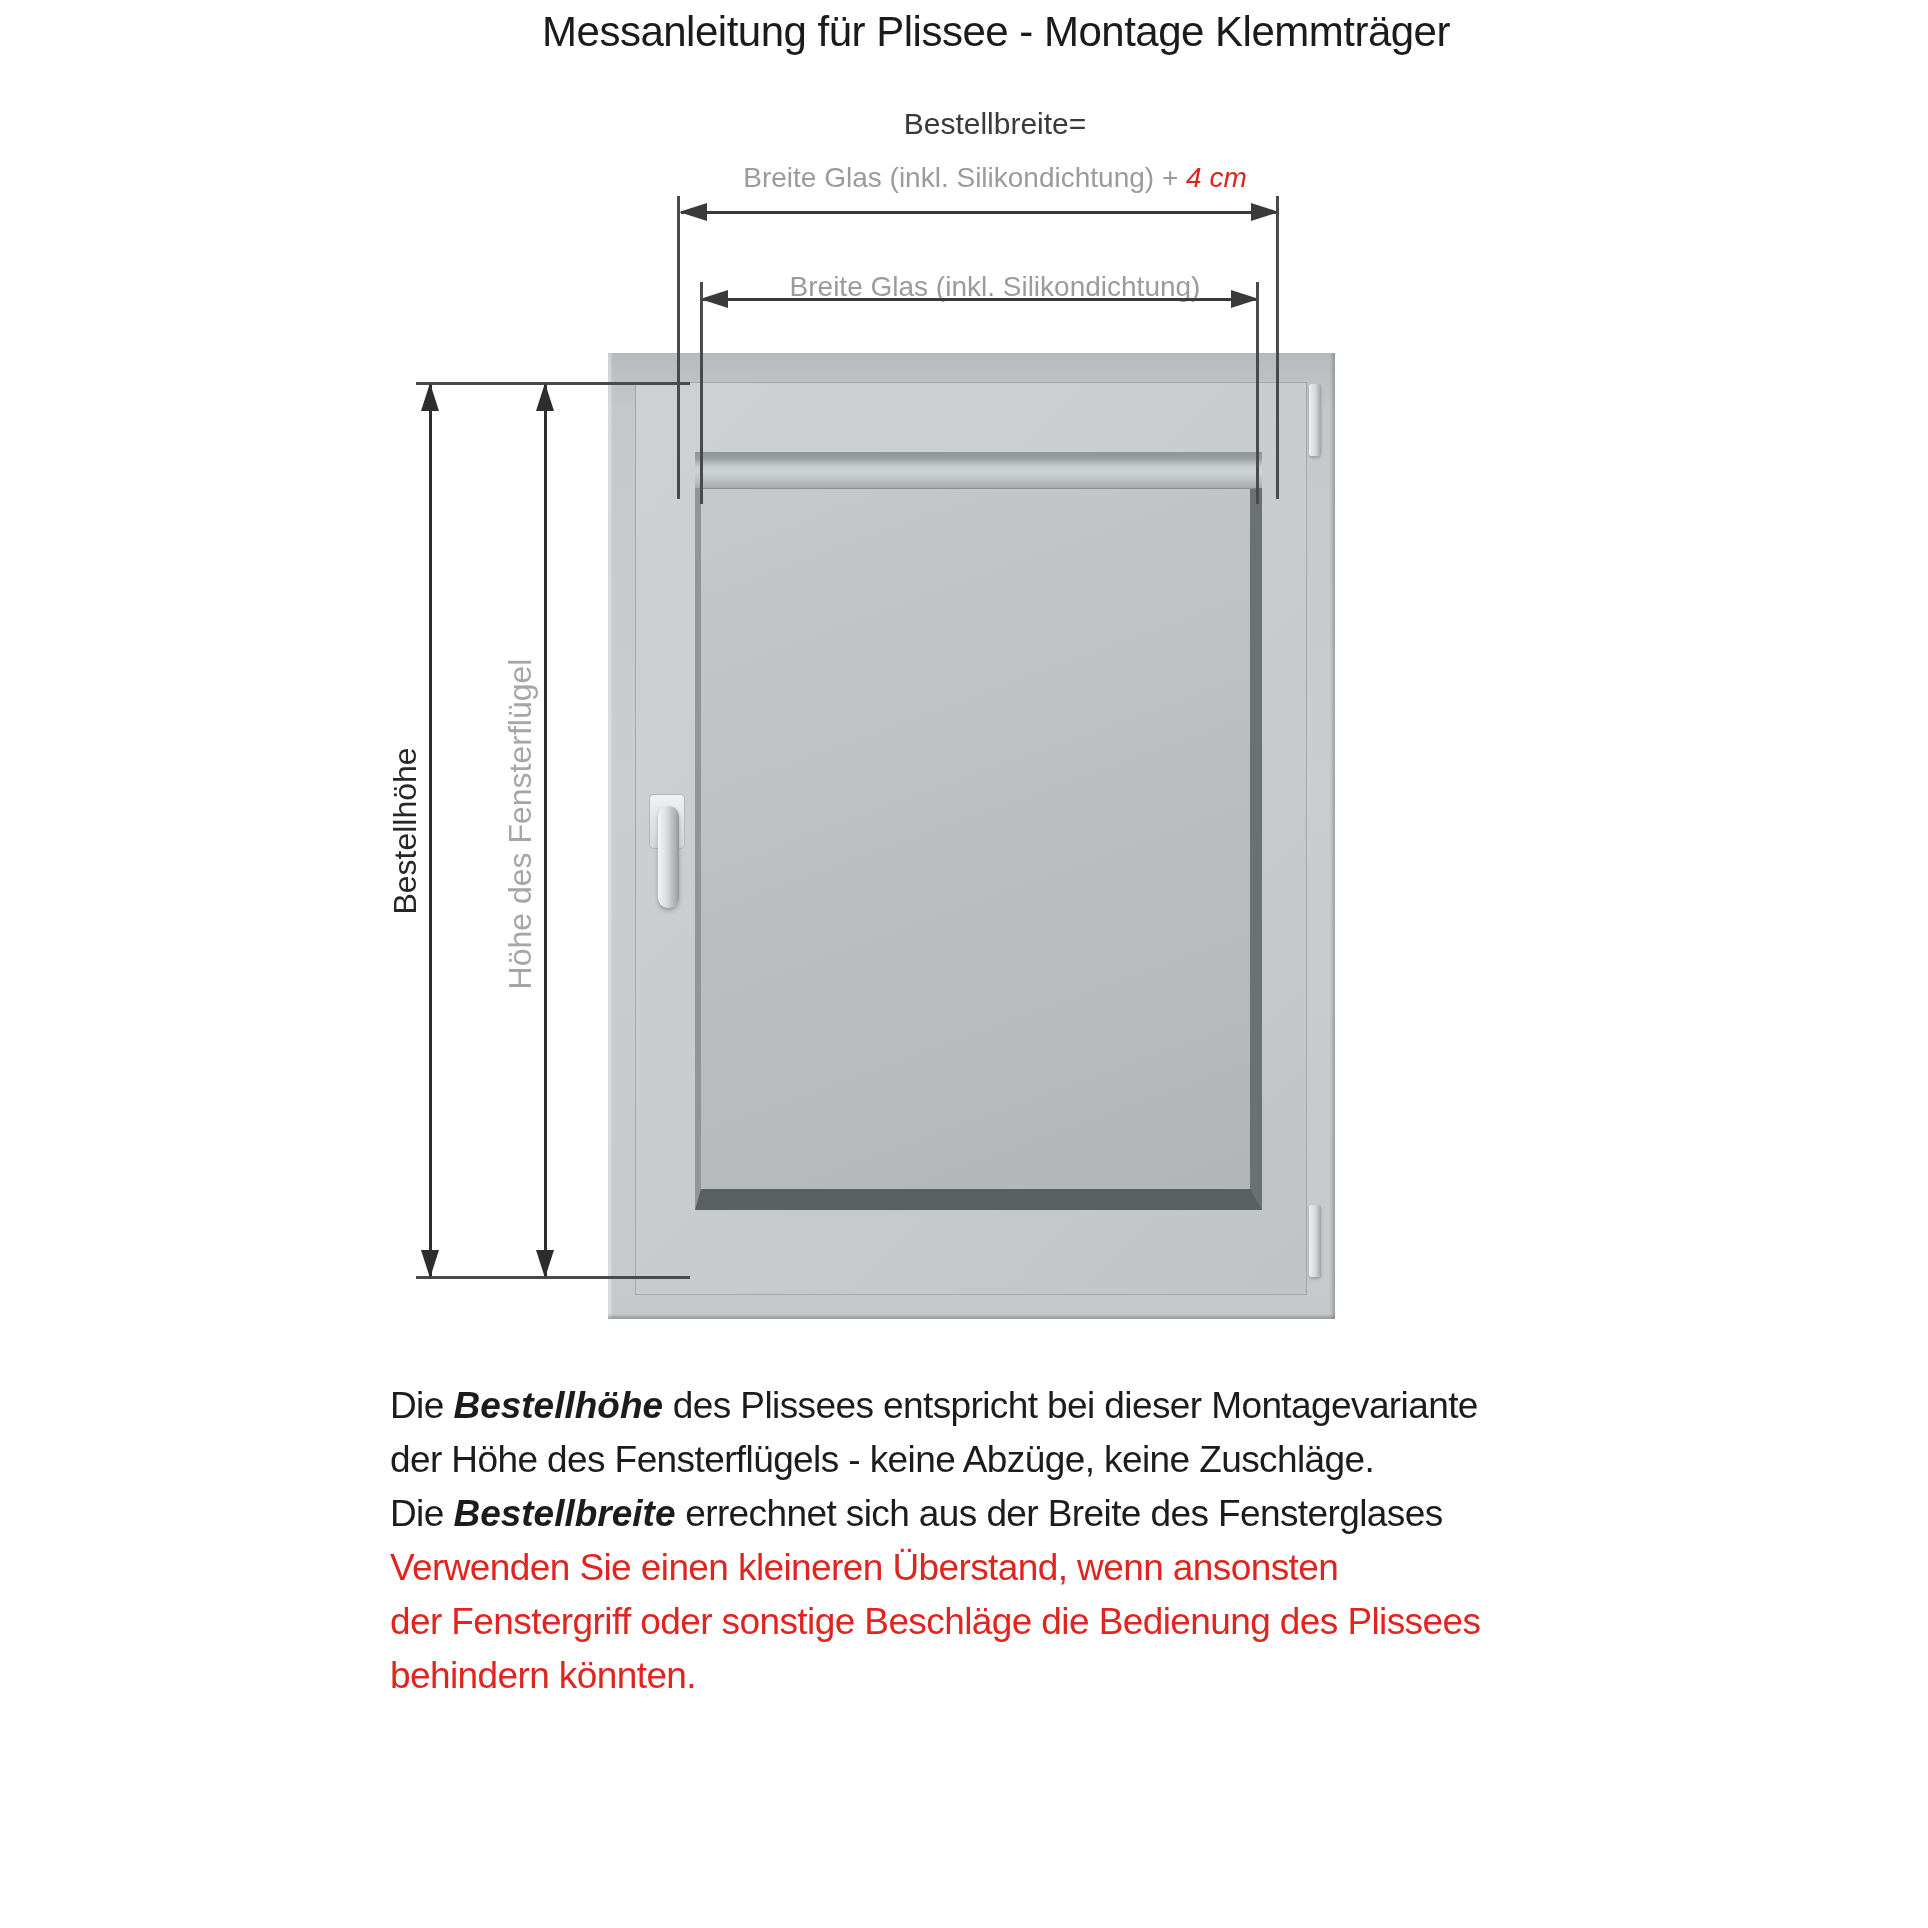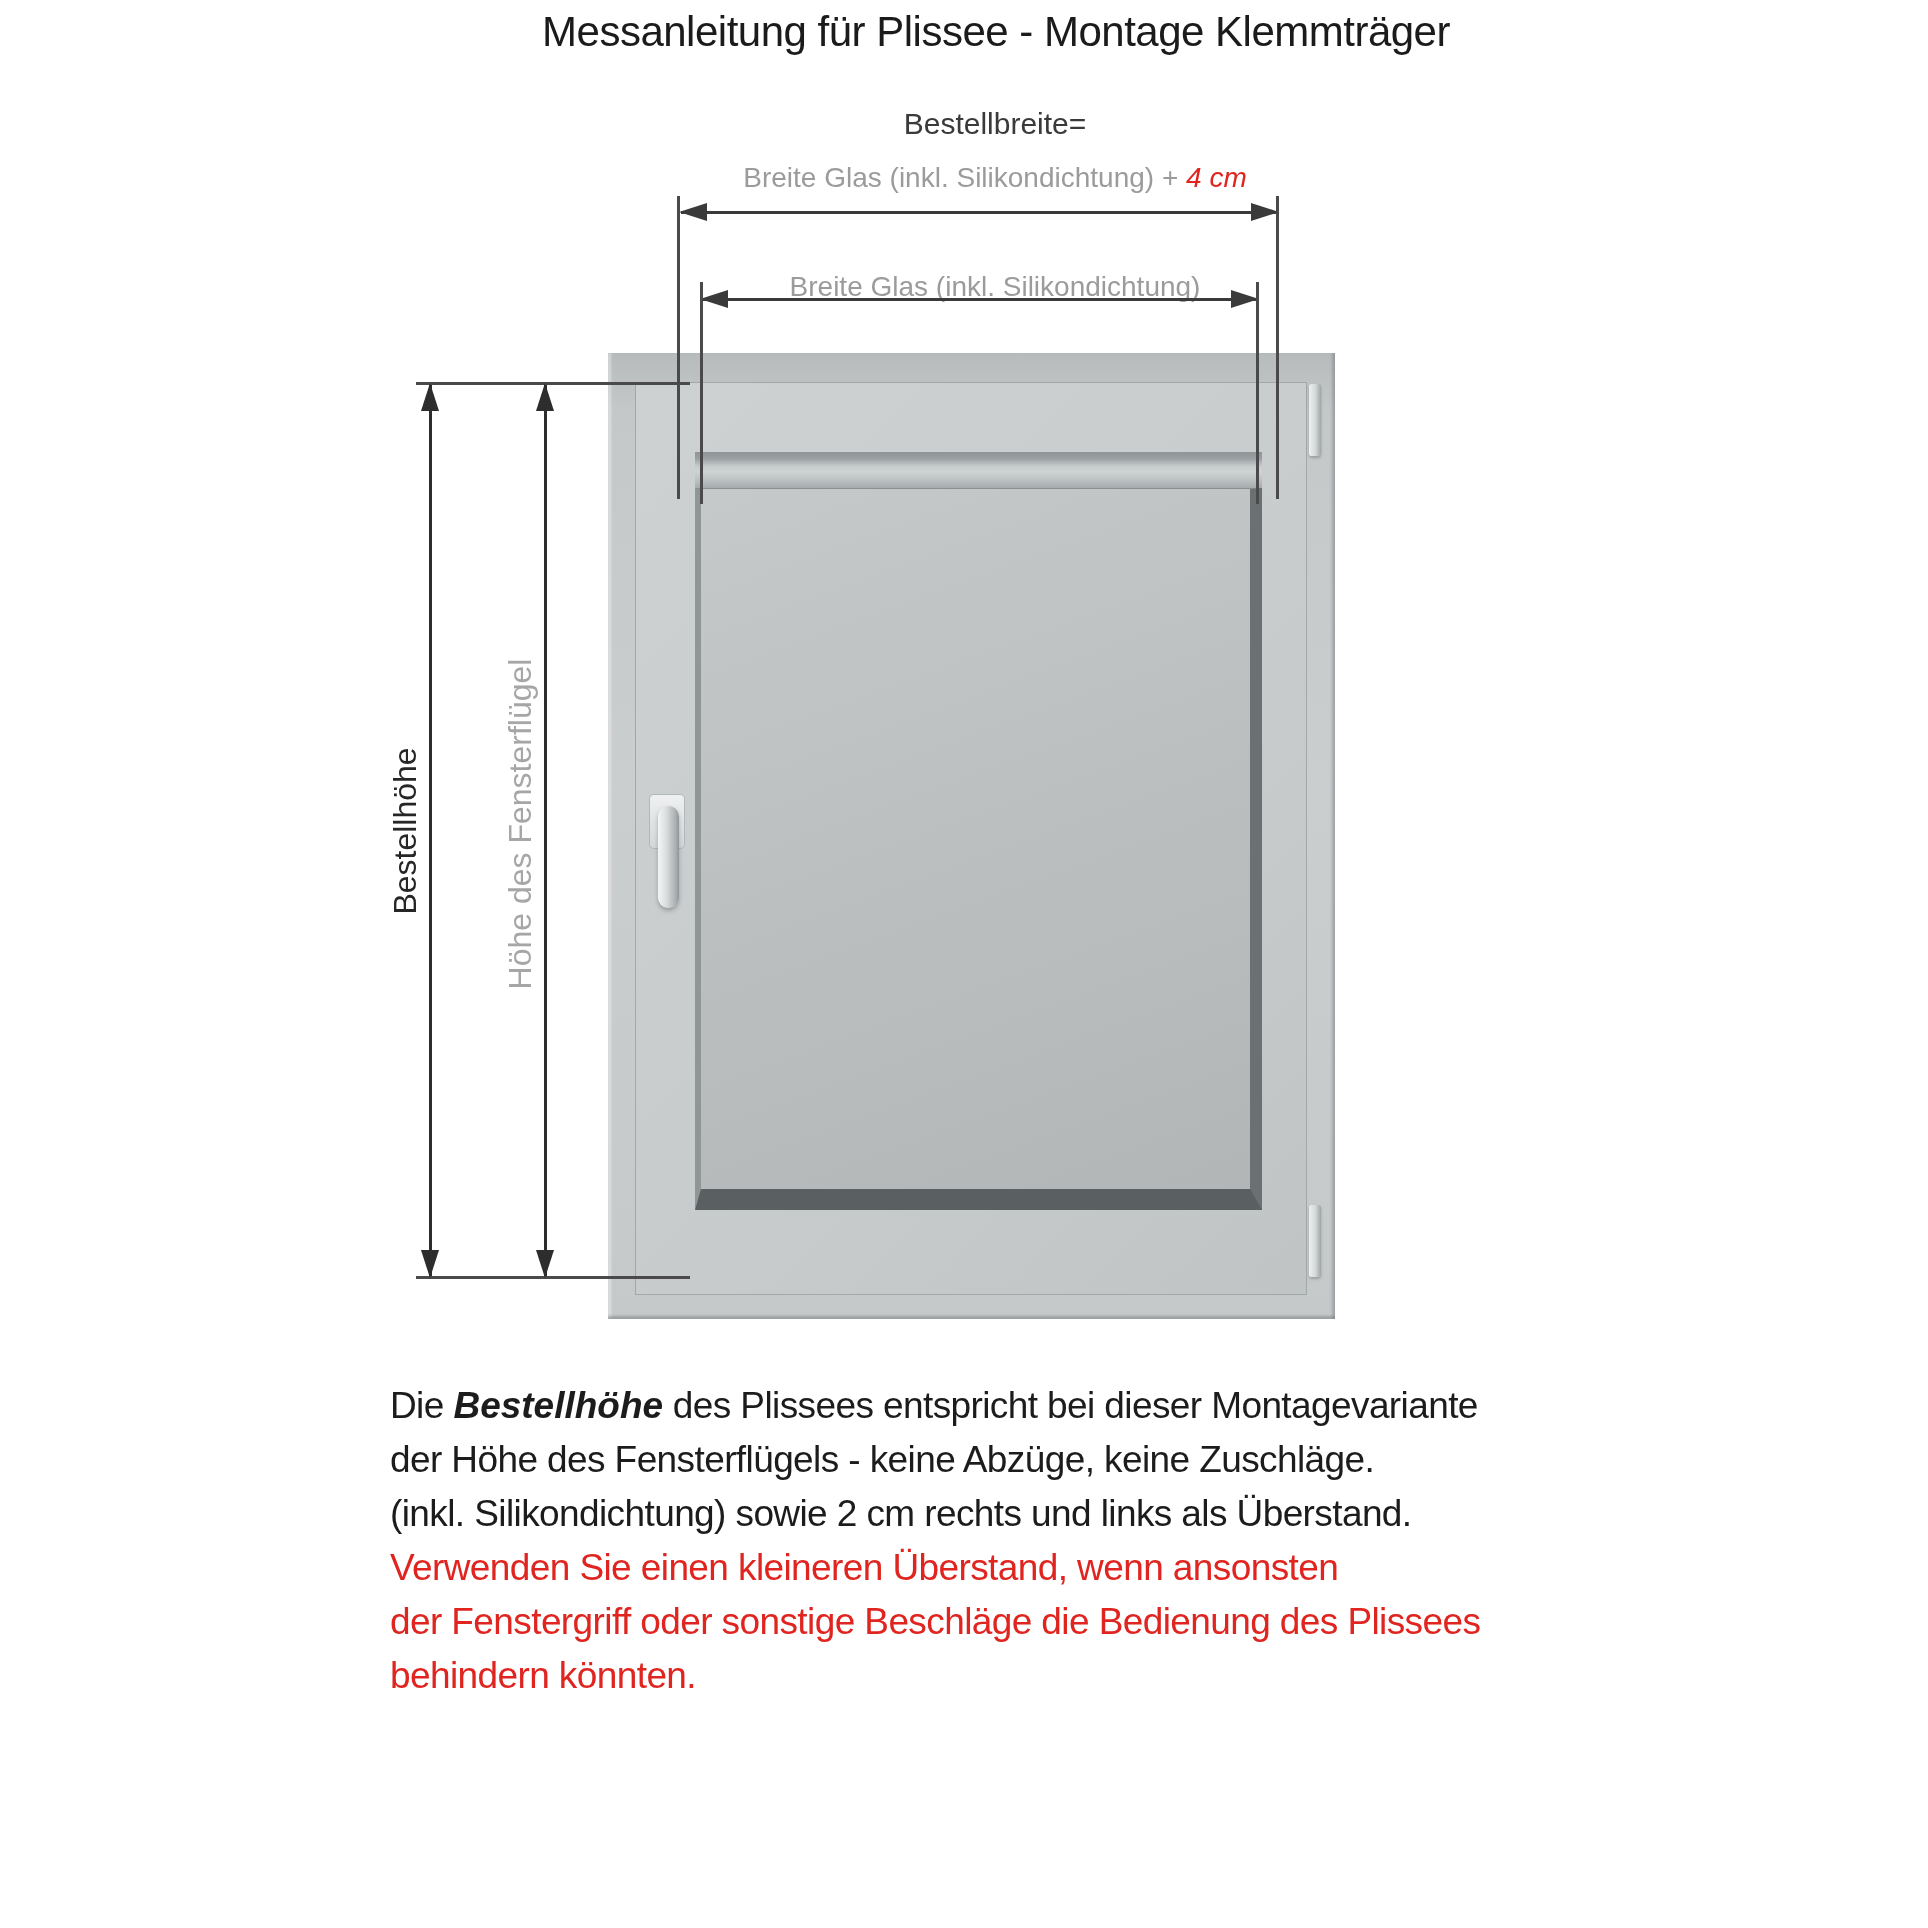--- a/index.html
+++ b/index.html
@@ -106,21 +106,21 @@
   <div class="tick" style="left:416px;top:382px;width:274px;"></div>
   <div class="tick" style="left:416px;top:1276px;width:274px;"></div>
   <div class="arrow-v" style="left:429px;top:385px;height:891px;"></div>
   <div class="arrow-v" style="left:544px;top:385px;height:891px;"></div>
   <div class="vlabel" id="vlabel-bestellhoehe">Bestellhöhe</div>
   <div class="vlabel" id="vlabel-hoehe">Höhe des Fensterflügel</div>
 
   <div class="bodytext">
     <div><span>Die </span><span class="bi">Bestellhöhe</span><span> des Plissees entspricht bei dieser Montagevariante</span></div>
     <div>der Höhe des Fensterflügels - keine Abzüge, keine Zuschläge.</div>
-    <div>(inkl. Silikondichtung) sowie 2 cm rechts und links als Überstand.</div>
+    <div><span>Die </span><span class="bi">Bestellbreite</span><span> errechnet sich aus der Breite des Fensterglases</span></div>
     <div class="warn">Verwenden Sie einen kleineren Überstand, wenn ansonsten</div>
     <div class="warn">der Fenstergriff oder sonstige Beschläge die Bedienung des Plissees</div>
     <div class="warn">behindern könnten.</div>
   </div>
 
 
 </div>
 
 
 </body></html>

